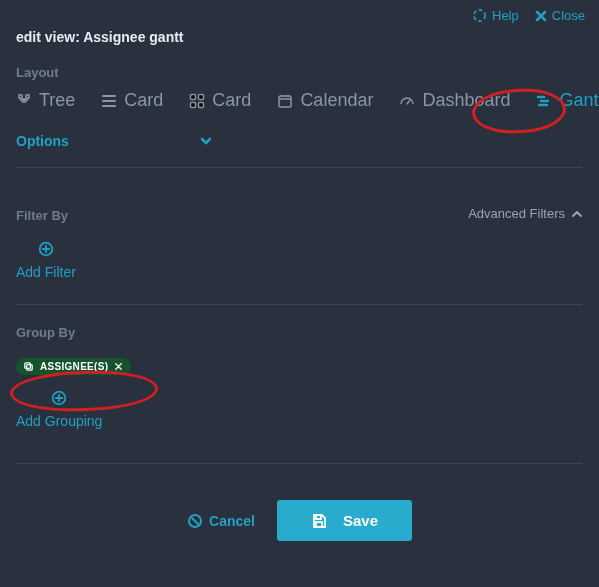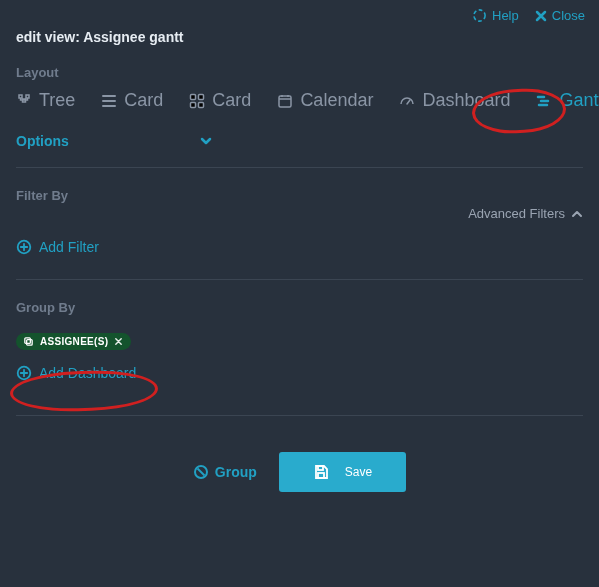--- a/index.html
+++ b/index.html
@@ -68,39 +68,40 @@
   .options-label { color: #21a0c3; font-weight: 700; flex: 0 0 auto; }
   .options-chevron { margin-left: 130px; color: #21a0c3; }
   .divider { height: 1px; background: #3b4552; margin: 0 16px; }
   .filterby {
     display: flex;
     justify-content: space-between;
     align-items: flex-start;
     padding: 20px 16px 0 16px;
     font-size: 13px;
   }
-  .filterby .lbl { color: #707c8d; font-weight: 600; }
+  .filterby .lbl { color: #707c8d; font-weight: 600; margin-top: 20px; }
   .adv {
     color: #9aa4b2;
     display: inline-flex;
     align-items: center;
     gap: 6px;
     cursor: pointer;
     font-size: 13px;
     margin-top: 18px;
   }
   .add-link {
     display: inline-flex;
     align-items: center;
     gap: 7px;
     color: #21a0c3;
     font-size: 14px;
     font-weight: 500;
     padding: 18px 16px 24px 16px;
     cursor: pointer;
+    flex-direction: column;
   }
   .group-section { padding-top: 20px; }
   .chips { padding: 8px 16px 8px 16px; }
   .chip {
     display: inline-flex;
     align-items: center;
     gap: 6px;
     background: #14532d;
     color: #fff;
     border-radius: 10px;
@@ -129,22 +130,22 @@
   .save-btn {
     display: inline-flex;
     align-items: center;
     justify-content: center;
     gap: 16px;
     background: #29abcd;
     color: #fff;
     border: none;
     border-radius: 3px;
     padding: 12px 34px;
-    font-size: 12px;
-    font-weight: 400;
+    font-size: 15px;
+    font-weight: 700;
     cursor: pointer;
   }
   
   .anno {
     position: absolute;
     border: 3px solid #d02020;
     border-radius: 50% / 55%;
     pointer-events: none;
   }
   .anno1 { left: 472px; top: 89px; width: 94px; height: 44px; transform: rotate(-3deg); }
@@ -296,36 +297,36 @@
       </span>
     </span>
   </div>
   <div class="add-link" style="padding-top:6px;">
     <span>
       <svg width="16" height="16" viewBox="0 0 16 16">
           <circle cx="8" cy="8" r="6.3" fill="none" stroke="#21a0c3" stroke-width="1.8"></circle>
           <path d="M8 4.8v6.4M4.8 8h6.4" stroke="#21a0c3" stroke-width="1.8" stroke-linecap="round"></path>
         </svg>
     </span>
-    <span>Add Dashboard</span>
+    <span>Add Grouping</span>
   </div>
 </div>
 
 <div class="divider" style="margin-top:10px"></div>
 
 
 <div class="footer">
   <span class="cancel">
     <span>
       <svg width="16" height="16" viewBox="0 0 16 16">
           <circle cx="8" cy="8" r="6" fill="none" stroke="#21a0c3" stroke-width="2"></circle>
           <path d="M4.5 4.5 L11.5 11.5" stroke="#21a0c3" stroke-width="2"></path>
         </svg>
     </span>
-    <span>Group</span>
+    <span>Cancel</span>
   </span>
   <button class="save-btn">
     <span>
       <svg width="16" height="16" viewBox="0 0 16 16">
           <path d="M3 2h8l3 3v9H3z" fill="none" stroke="#fff" stroke-width="1.8"></path>
           <rect x="5" y="2" width="5" height="4" fill="none" stroke="#fff" stroke-width="1.8"></rect>
           <rect x="5" y="9" width="6" height="5" fill="none" stroke="#fff" stroke-width="1.8"></rect>
         </svg>
     </span>
     <span>Save</span>

